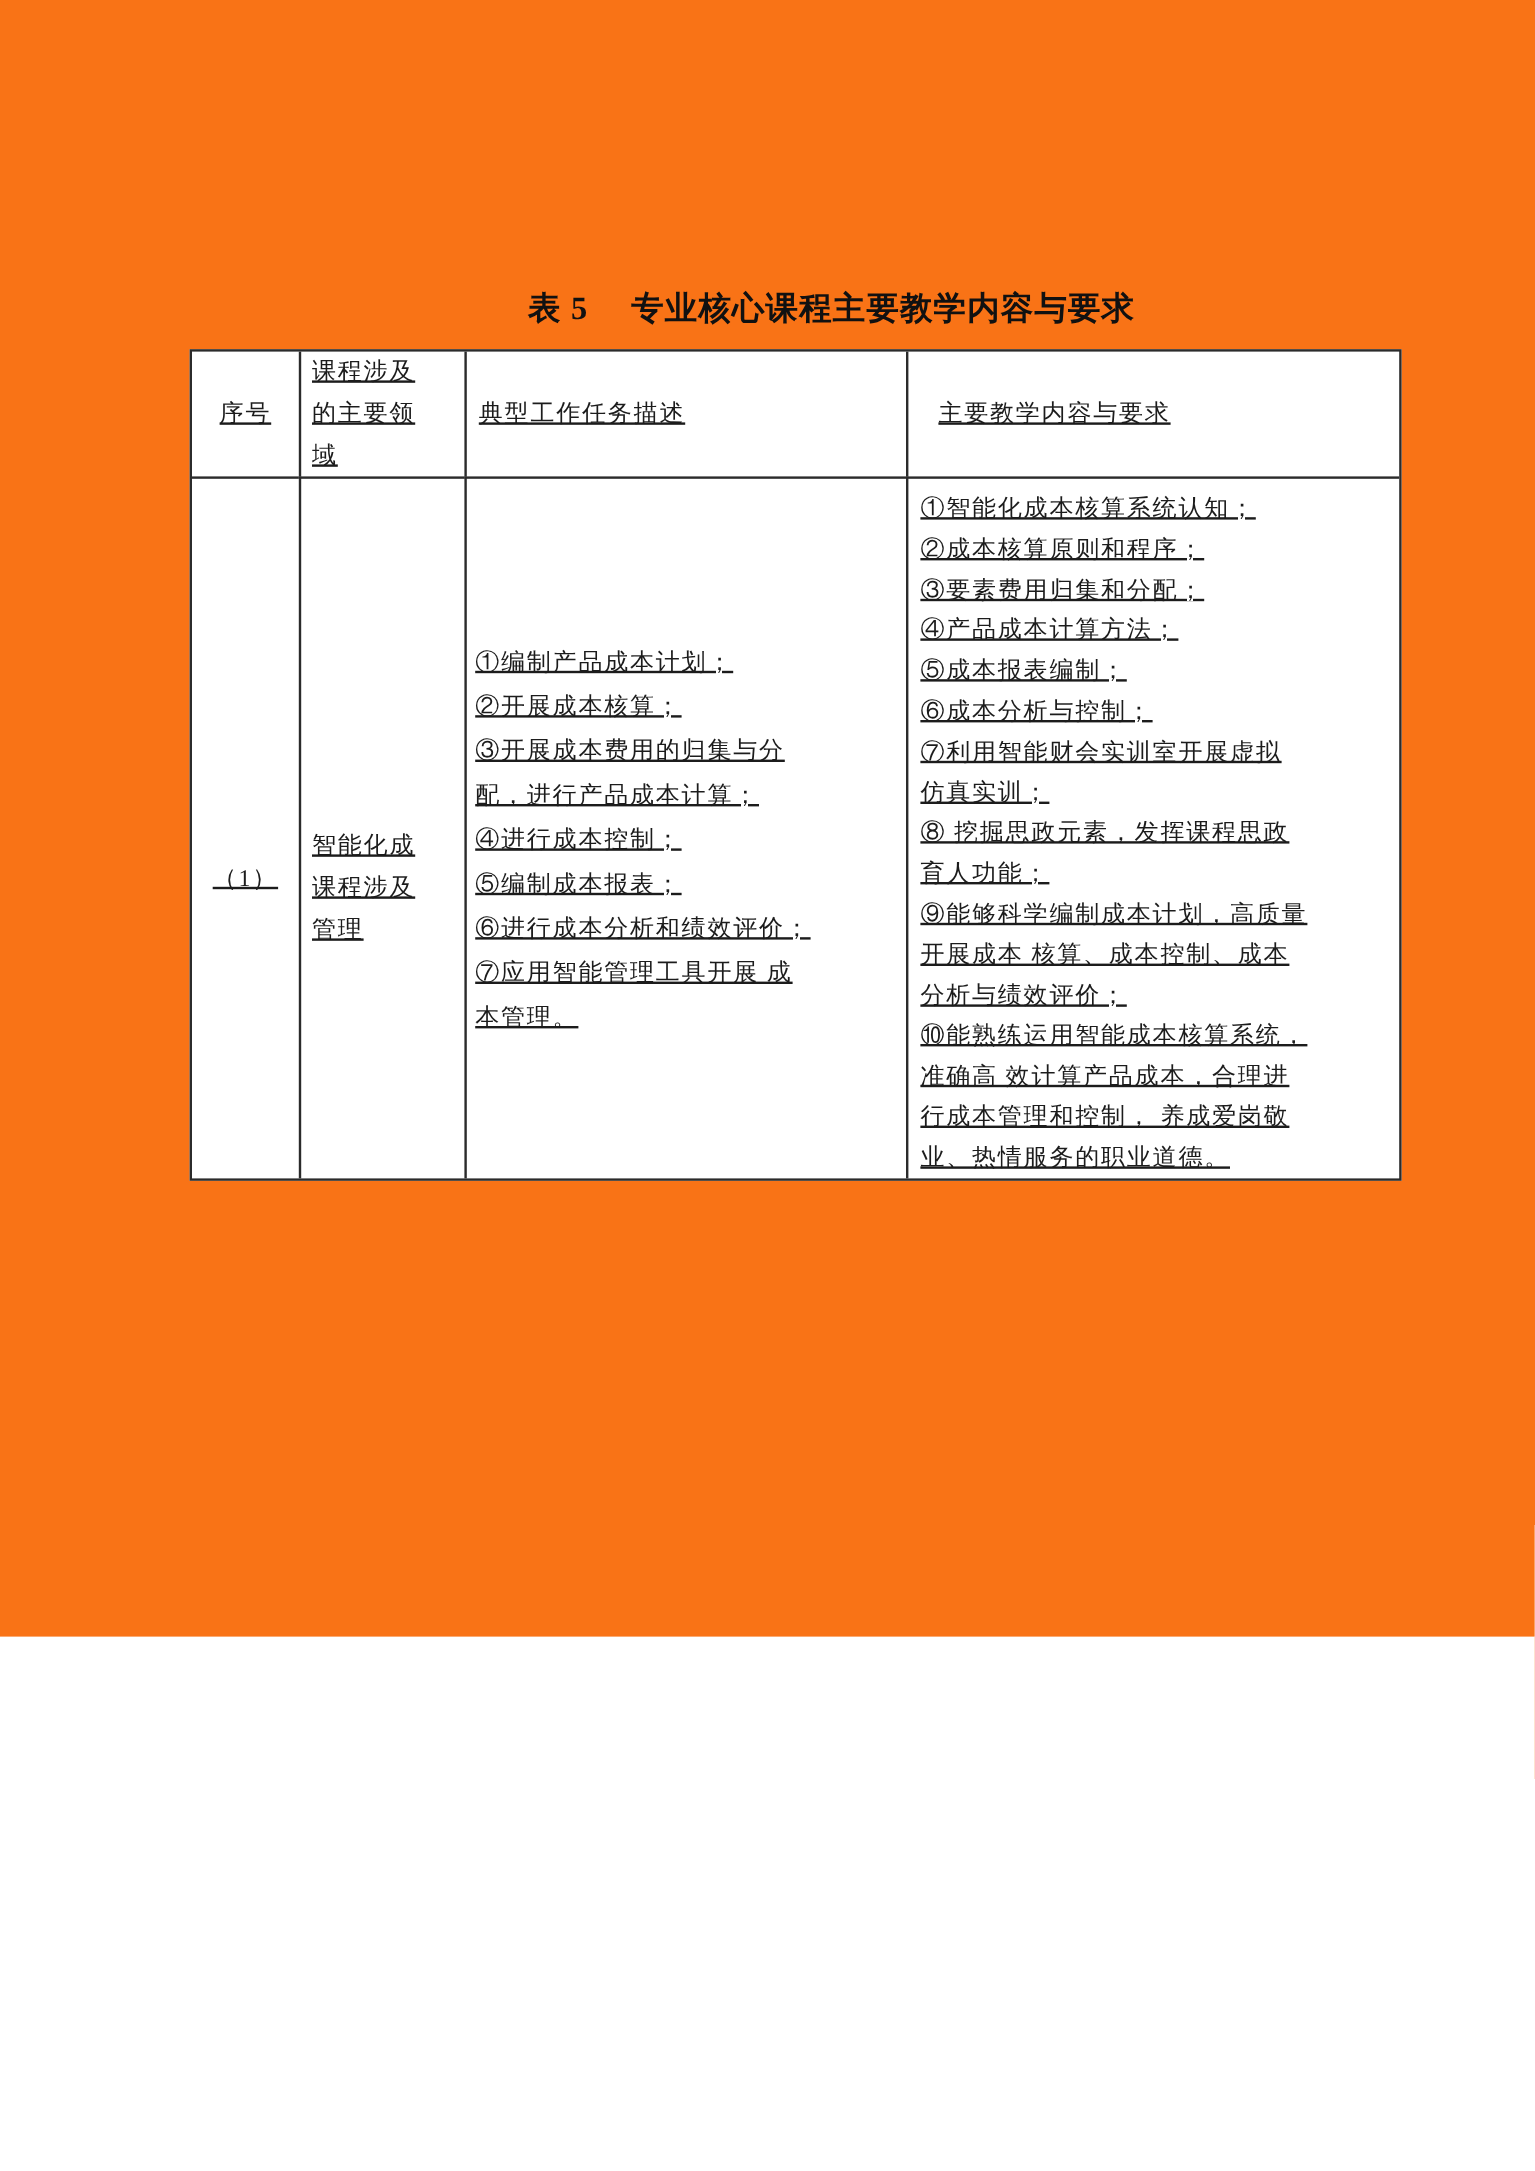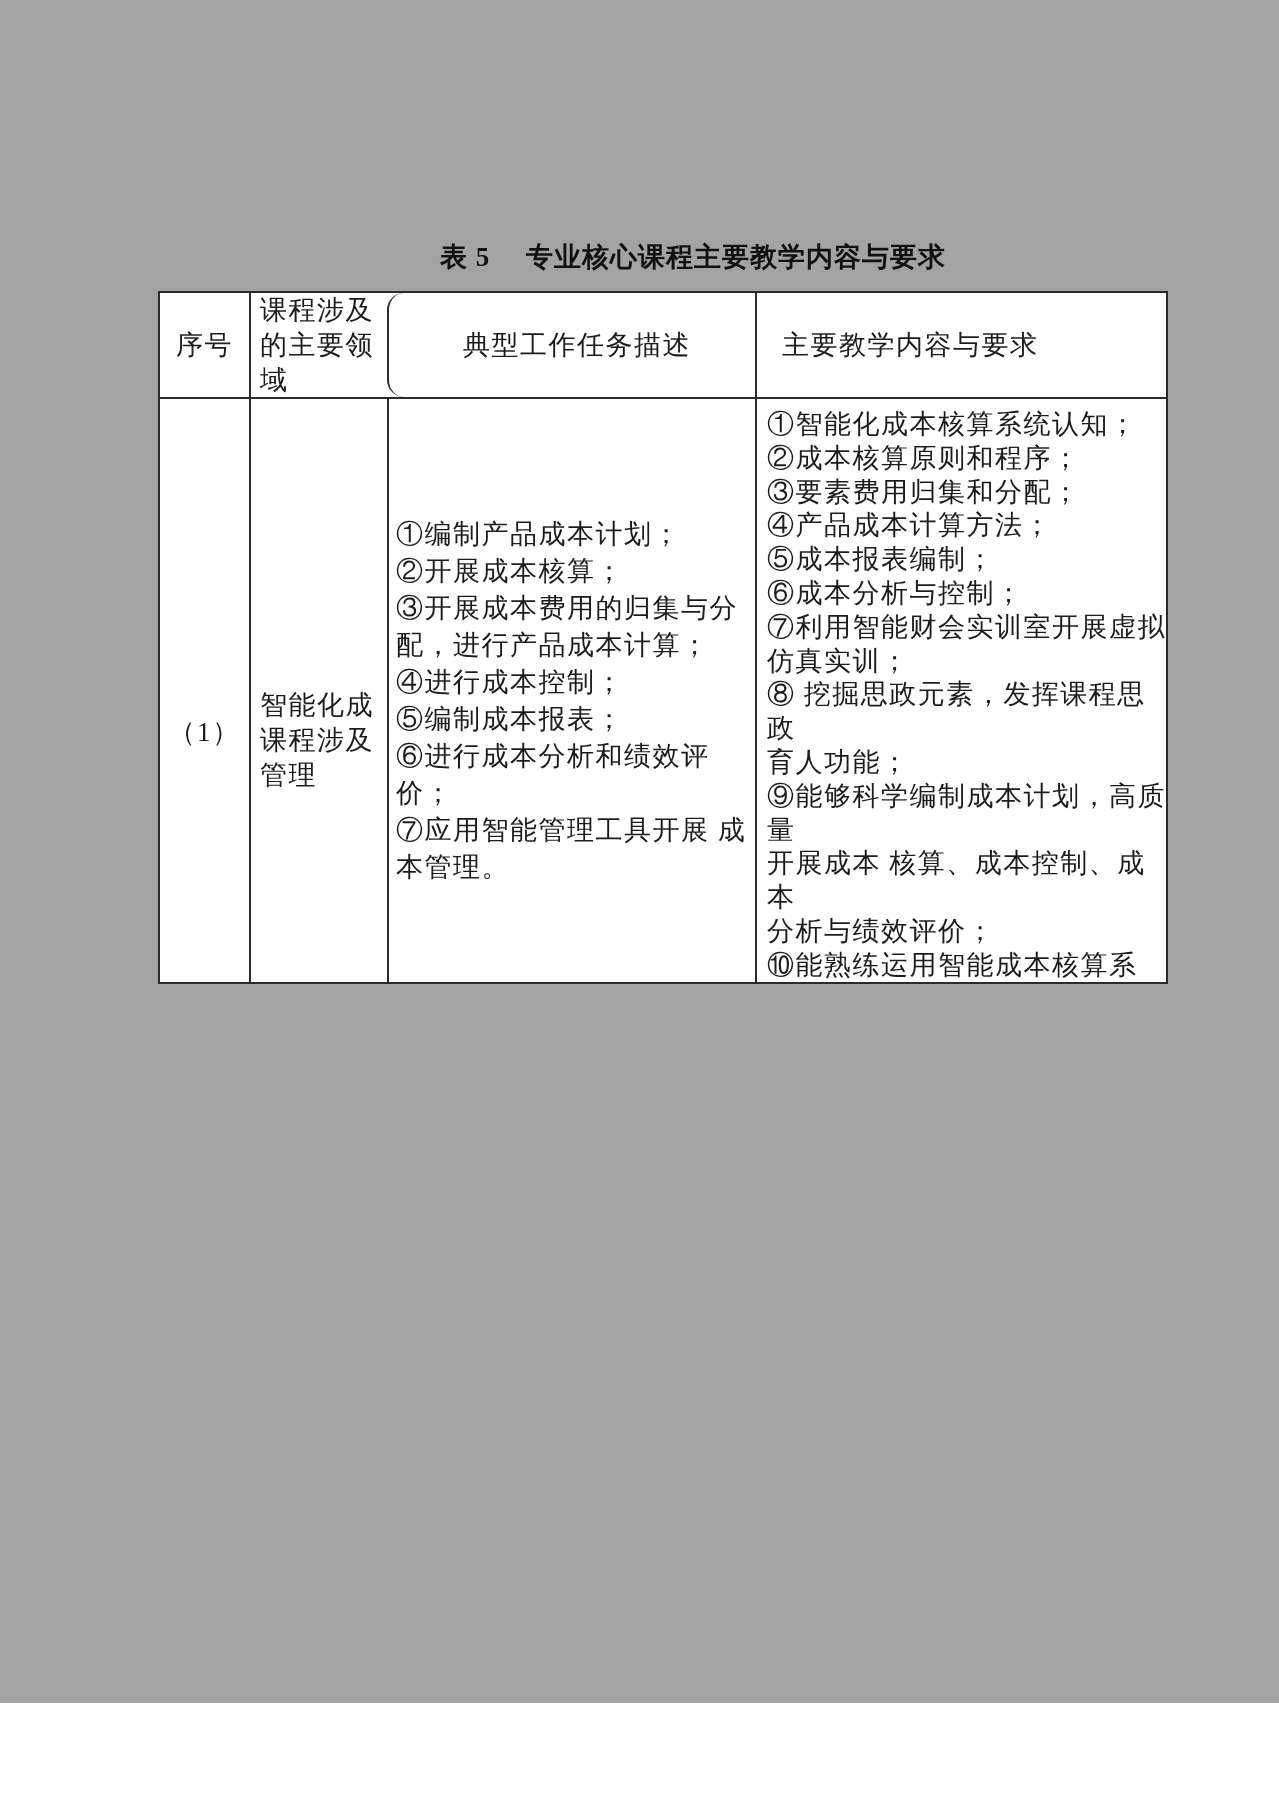--- a/index.html
+++ b/index.html
@@ -3,22 +3,22 @@
 <meta charset="utf-8">
 <style>
   html, body {
     margin: 0;
     padding: 0;
     background: #ffffff;
   }
   .page {
     position: relative;
     width: 1279px;
-    height: 1703px;
-    background: #a3a3a3;
+    height: 1364px;
+    background: #f97316;
     overflow: hidden;
     font-family: "Liberation Serif", "DejaVu Serif", serif;
     color: #1c1c1c;
   }
   .doc-title {
     position: absolute;
     left: 190px;
     top: 240px;
     width: 1006px;
     text-align: center;
@@ -36,48 +36,48 @@
     grid-template-columns: 89px 138px 368px 411px;
     grid-template-rows: 104px 585px;
     border: 2px solid #2b2b2b;
     background: #ffffff;
     box-sizing: content-box;
   }
   .cell {
     box-sizing: border-box;
     border-left: 2px solid #2b2b2b;
     border-top: 2px solid #2b2b2b;
-    font-size: 27px;
+    font-size: 20px;
     letter-spacing: 1.5px;
     line-height: 35px;
     white-space: pre-line;
     display: flex;
     flex-direction: column;
     overflow: hidden;
+    text-decoration: underline;
   }
   .cell.first-col { border-left: none; }
   .cell.first-row { border-top: none; }
 
   
   .hdr-serial {
     justify-content: center;
     align-items: center;
     text-align: center;
   }
   .hdr-domain {
     justify-content: center;
     align-items: flex-start;
     padding-left: 9px;
     text-align: left;
   }
   .hdr-tasks {
     justify-content: center;
     padding-left: 10px;
-    text-align: center;
-    border-radius: 17px;
+    text-align: left;
   }
   .hdr-reqs {
     justify-content: center;
     padding-left: 25px;
     text-align: left;
   }
 
   
   .bd-serial {
     justify-content: center;

